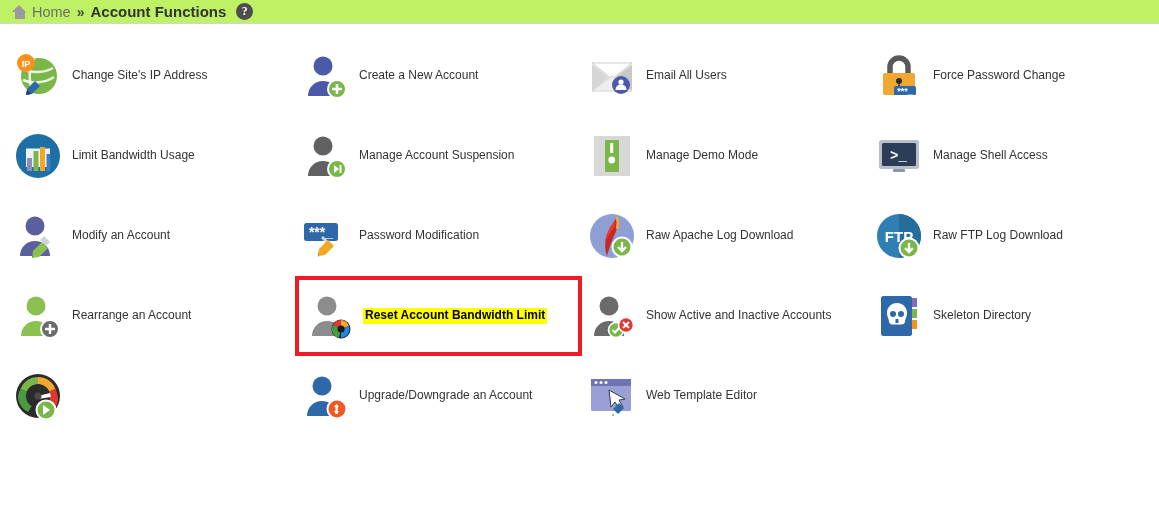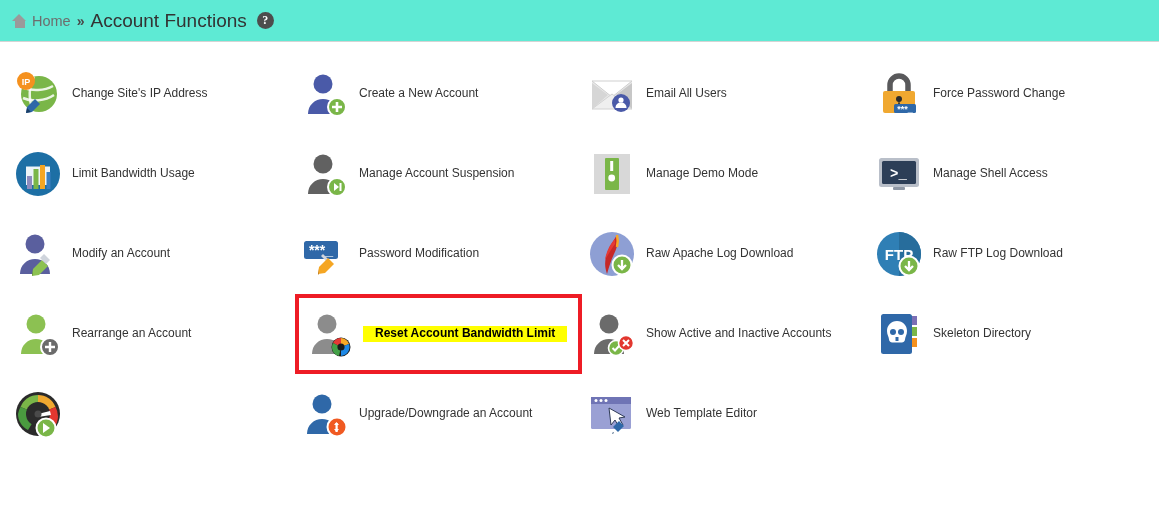--- a/index.html
+++ b/index.html
@@ -6,22 +6,22 @@
   html, body {
     margin: 0; padding: 0;
     width: 1159px; height: 532px;
     background: #ffffff;
     font-family: "Liberation Sans", sans-serif;
     overflow: hidden;
   }
 
   
   #breadcrumb-bar {
-    height: 42px;
-    background: #5eead4;
+    height: 24px;
+    background: #bef264;
     border-bottom: 1px solid #d4d4d4;
     display: flex;
     align-items: center;
     padding-left: 12px;
   }
   #breadcrumb { display: flex; align-items: center; gap: 5px; }
   .home-icon { width: 15px; height: 14px; position: relative; display: inline-block; }
   .home-icon .roof {
     position: absolute; top: 0; left: 0;
     width: 0; height: 0;
@@ -30,21 +30,21 @@
     border-bottom: 7px solid #9a9a9a;
   }
   .home-icon .body {
     position: absolute; top: 6px; left: 2.5px;
     width: 10px; height: 8px; background: #9a9a9a;
   }
   .crumb-home {
     font-size: 14.5px; color: #6d6d6d;
   }
   .crumb-sep { font-size: 14px; color: #4a4a4a; font-weight: bold; padding: 0 1px; }
-  .crumb-current { font-size: 19px; color: #333333; font-weight: normal; }
+  .crumb-current { font-size: 15px; color: #333333; font-weight: bold; }
   .help-icon {
     width: 17px; height: 17px; border-radius: 50%;
     background: #4d4d4d; color: #ffffff;
     font-size: 12px; font-weight: bold;
     display: inline-flex; align-items: center; justify-content: center;
     margin-left: 5px; font-family: "Liberation Serif", serif;
   }
 
   
   #grid {
@@ -76,21 +76,21 @@
   
   .item.highlighted {
     border: 4px solid #ee1c25;
     background: #ffffff;
     padding-left: 4px;
   }
   .item.highlighted .item-label {
     background: #ffff00;
     font-weight: bold;
     color: #000000;
-    padding: 1px 12px;
+    padding: 1px 2px;
   }
   .item.highlighted .icon-slot { margin-left: 2px; }
   svg { display: block; }
 </style>
 </head>
 <body>
 
 <div id="breadcrumb-bar">
   <div id="breadcrumb">
     <span class="home-icon">

